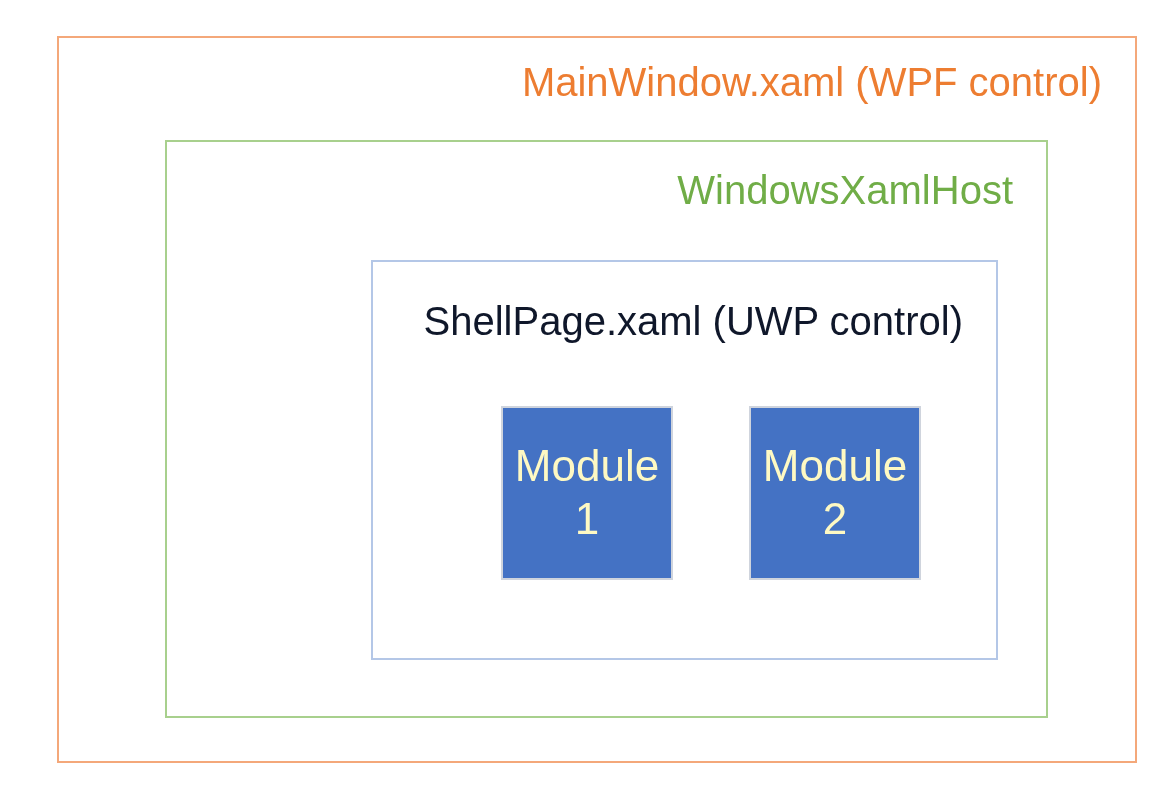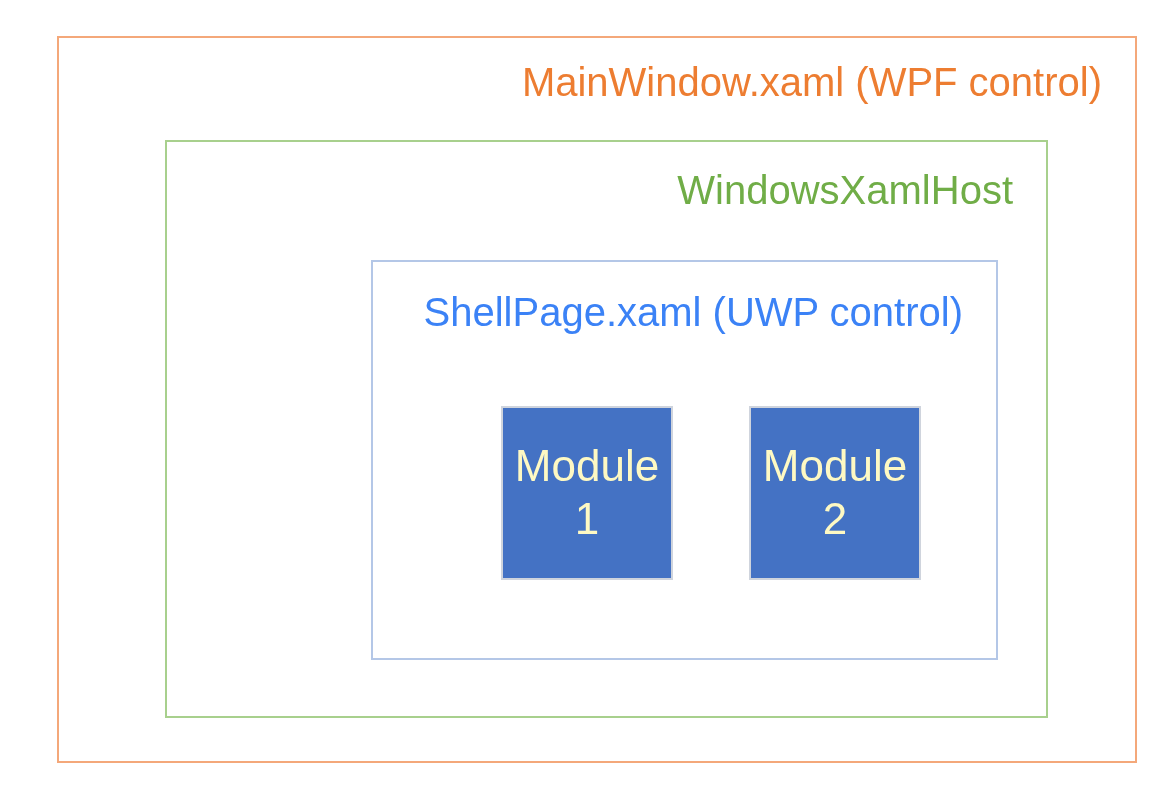--- a/index.html
+++ b/index.html
@@ -47,22 +47,22 @@
     right: 33px; top: 28px;
     color: #70ad47;
   }
   
   .shell-page-box {
     left: 204px; top: 118px;
     width: 627px; height: 400px;
     border: 2px solid #b4c7e7;
   }
   .shell-page-title {
-    right: 33px; top: 30px;
-    color: #3b82f6;
+    right: 33px; top: 39px;
+    color: #0f172a;
   }
   
   .module-box {
     position: absolute;
     top: 144px;
     width: 172px; height: 174px;
     box-sizing: border-box;
     background: #4472c4;
     border: 2px solid #cfd4dd;
     color: #fef9c3;

